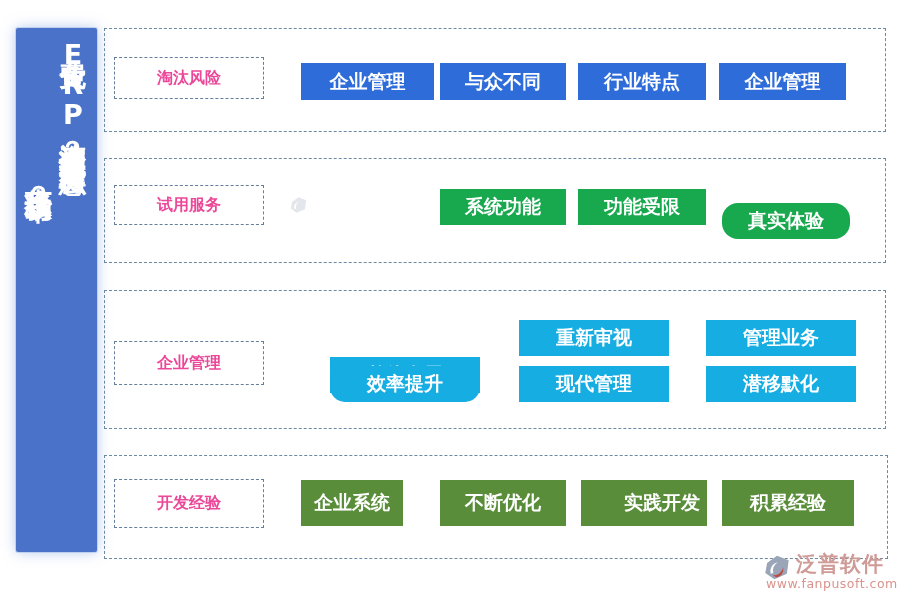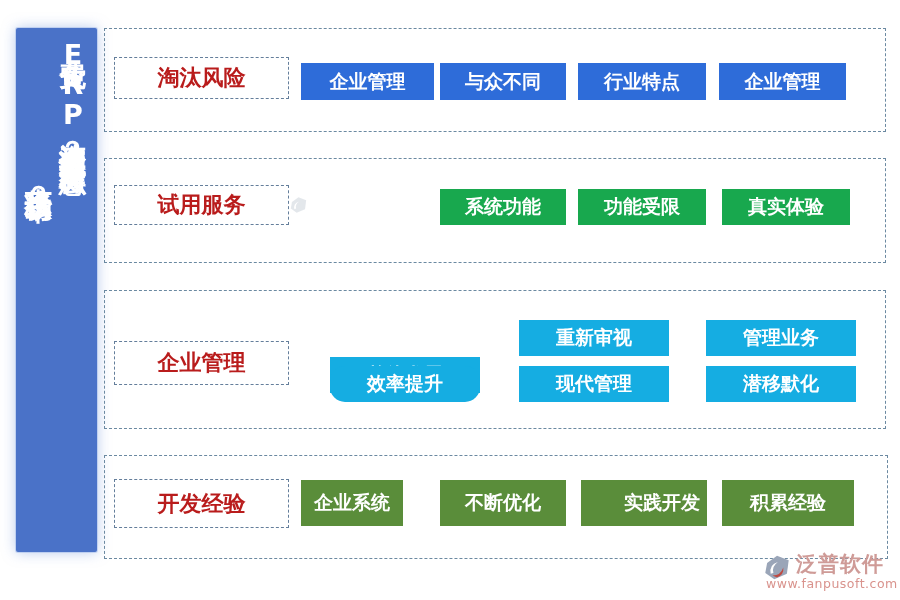--- a/index.html
+++ b/index.html
@@ -22,45 +22,45 @@
 
   
   .sect { position:absolute; border:1px dashed #6b89a1; background:transparent; }
   .sect1 { left:104px; top:28px;  width:782px; height:104px; }
   .sect2 { left:104px; top:158px; width:782px; height:105px; }
   .sect3 { left:104px; top:290px; width:782px; height:139px; }
   .sect4 { left:104px; top:455px; width:784px; height:104px; }
 
   
   .lbl {
-    position:absolute; left:114px; width:175px;
+    position:absolute; left:114px; width:150px;
     border:1px dashed #647e9b; background:#fff;
     display:flex; align-items:center; justify-content:center;
-    font-size:22px; font-weight:bold; color:#b91c1c;
+    font-size:16px; font-weight:bold; color:#ec4899;
   }
   .lbl1 { top:57px;  height:42px; }
   .lbl2 { top:185px; height:40px; }
   .lbl3 { top:341px; height:44px; }
   .lbl4 { top:479px; height:49px; }
 
   
   .btn {
     position:absolute; display:flex; align-items:center; justify-content:center;
     color:#fff; font-weight:bold; font-size:19px;
   }
   
   .r1b1{left:301px;top:63px;width:133px;height:37px;}
   .r1b2{left:440px;top:63px;width:126px;height:37px;}
   .r1b3{left:578px;top:63px;width:128px;height:37px;}
   .r1b4{left:719px;top:63px;width:127px;height:37px;}
   
   .r2b1{left:300px;top:189px;width:130px;height:36px;}
   .r2b2{left:440px;top:189px;width:126px;height:36px;}
   .r2b3{left:578px;top:189px;width:128px;height:36px;}
-  .r2b4{left:722px;top:189px;width:128px;height:36px;}
+  .r2b4{left:722px;top:203px;width:128px;height:36px;border-radius:16px;}
   
   .r3b1{left:330px;top:320px;width:150px;height:36px;}
   .r3b2{left:519px;top:320px;width:150px;height:36px;}
   .r3b3{left:706px;top:320px;width:150px;height:36px;}
   .r3b4{left:330px;top:366px;width:150px;height:36px;}
   .r3b5{left:519px;top:366px;width:150px;height:36px;}
   .r3b6{left:706px;top:366px;width:150px;height:36px;}
   
   .r4b1{left:301px;top:480px;width:102px;height:46px;}
   .r4b2{left:440px;top:480px;width:126px;height:46px;}

